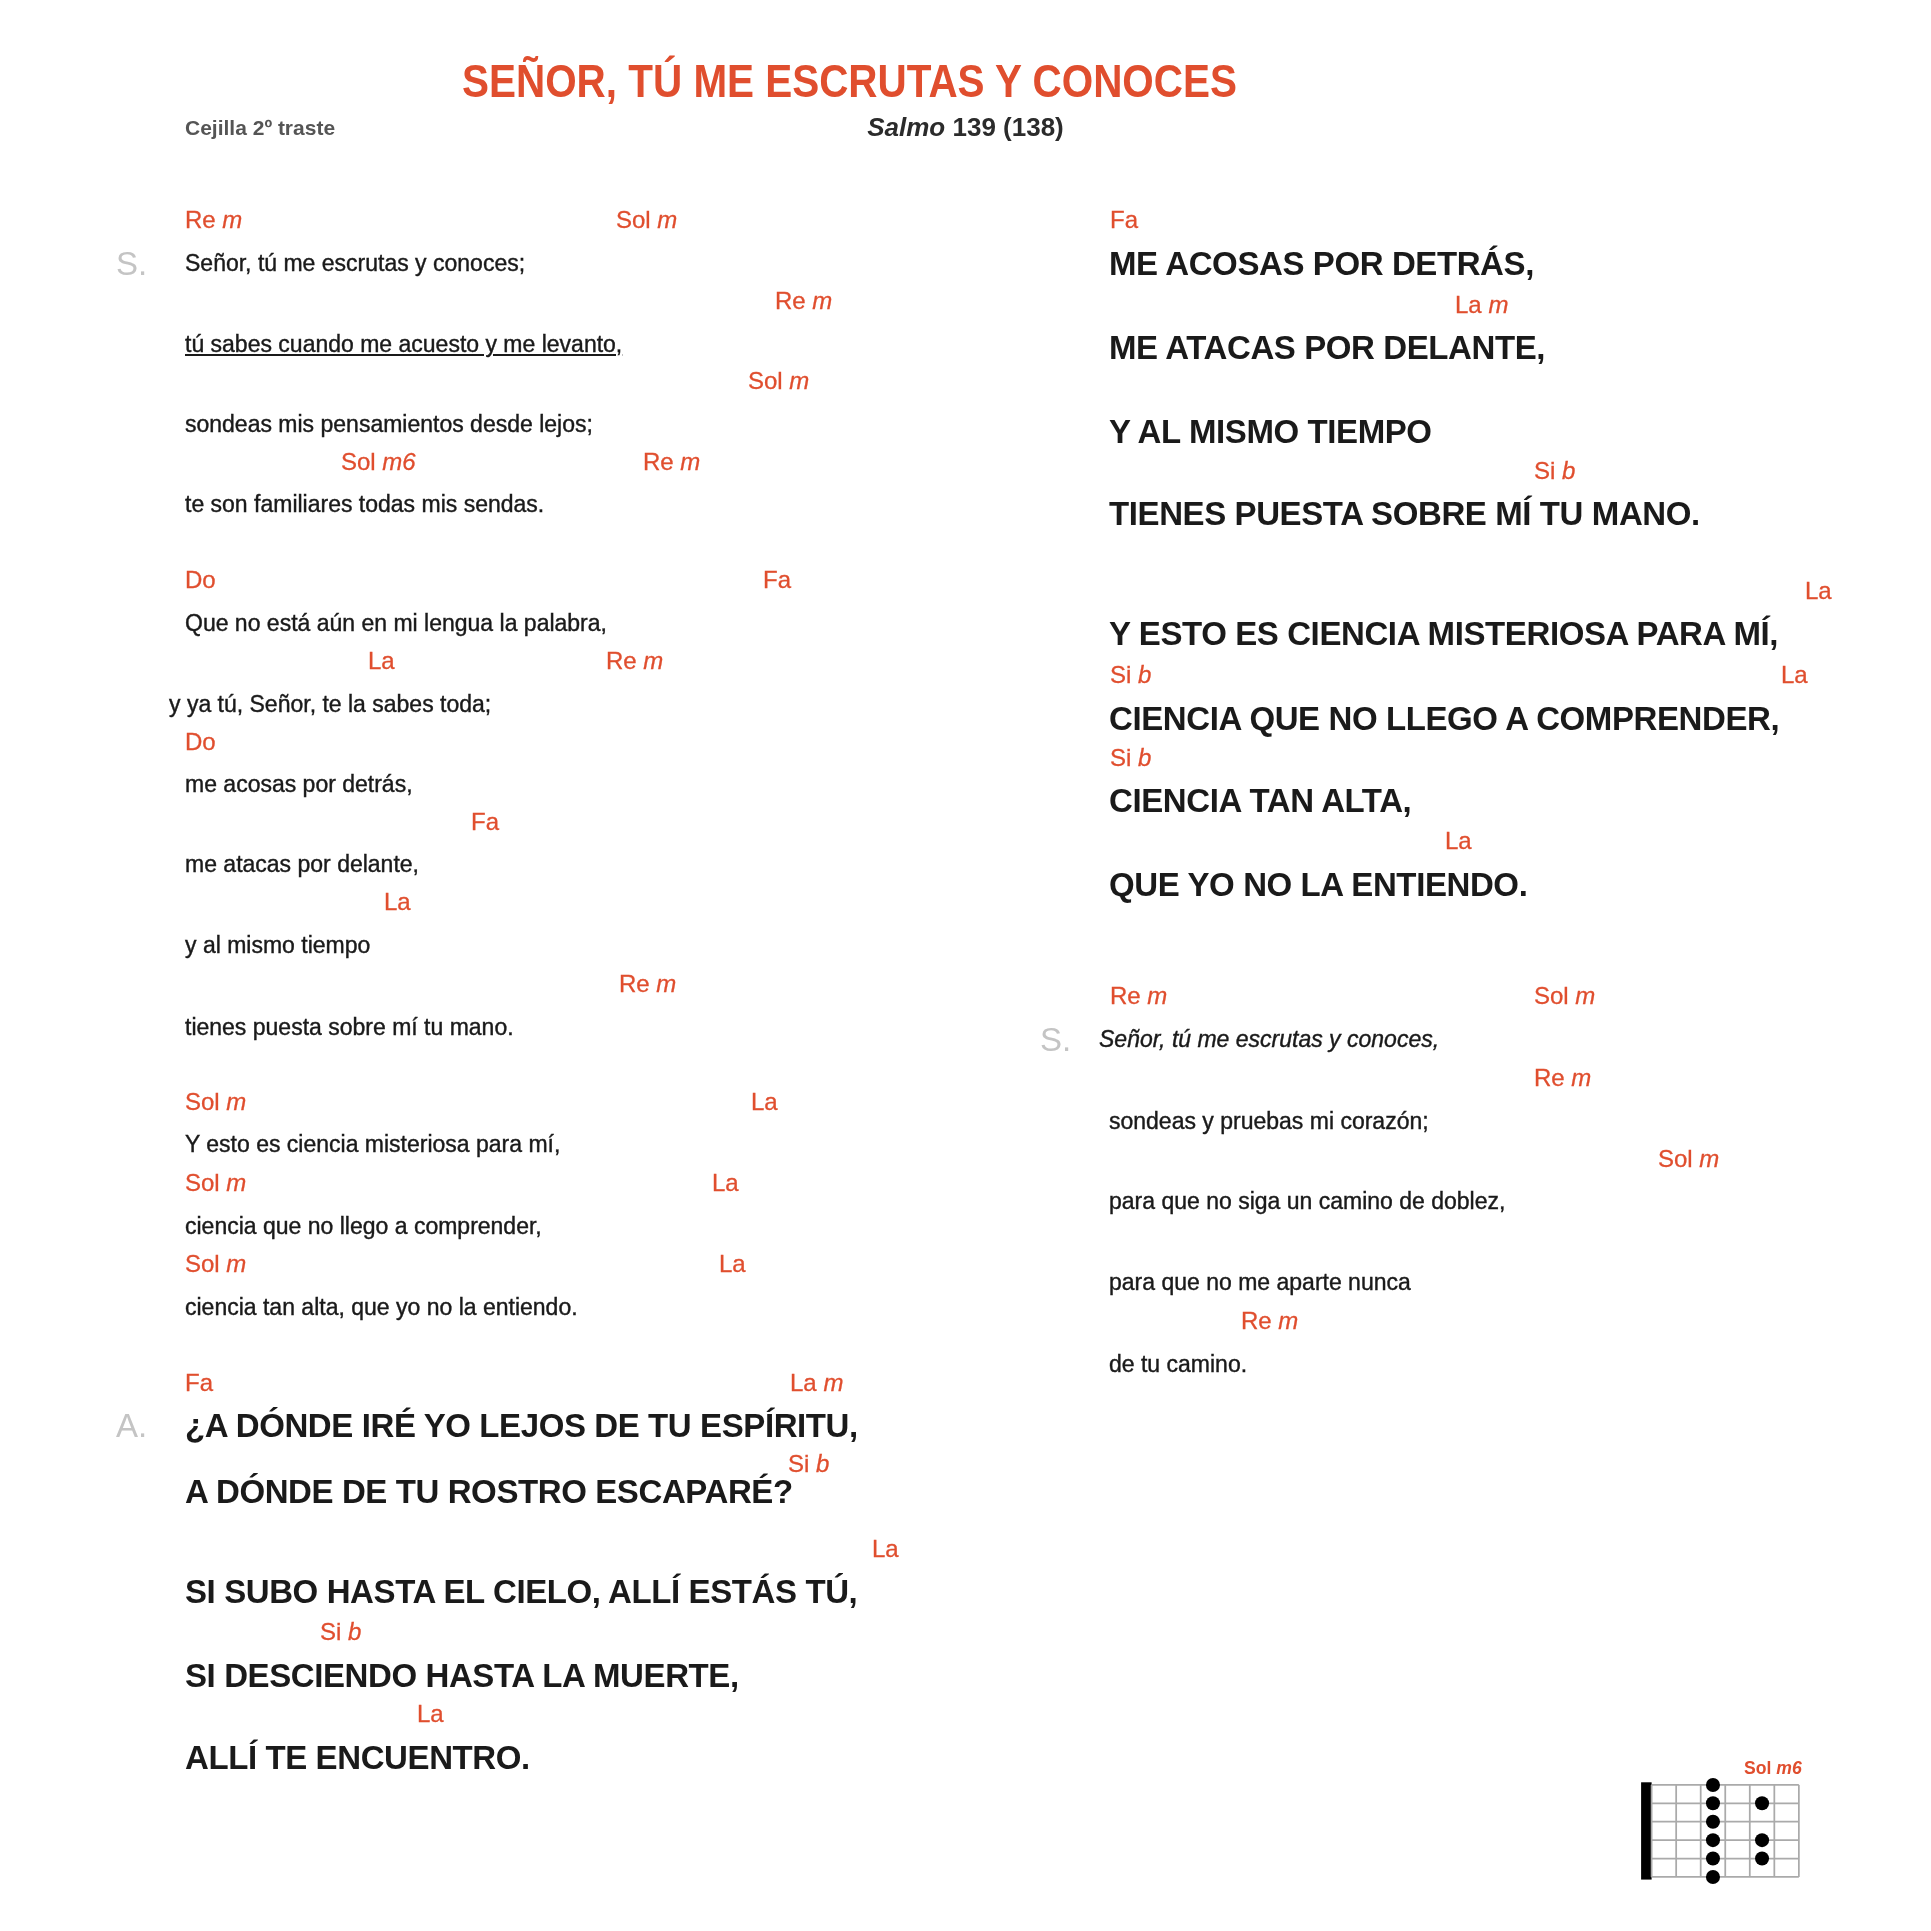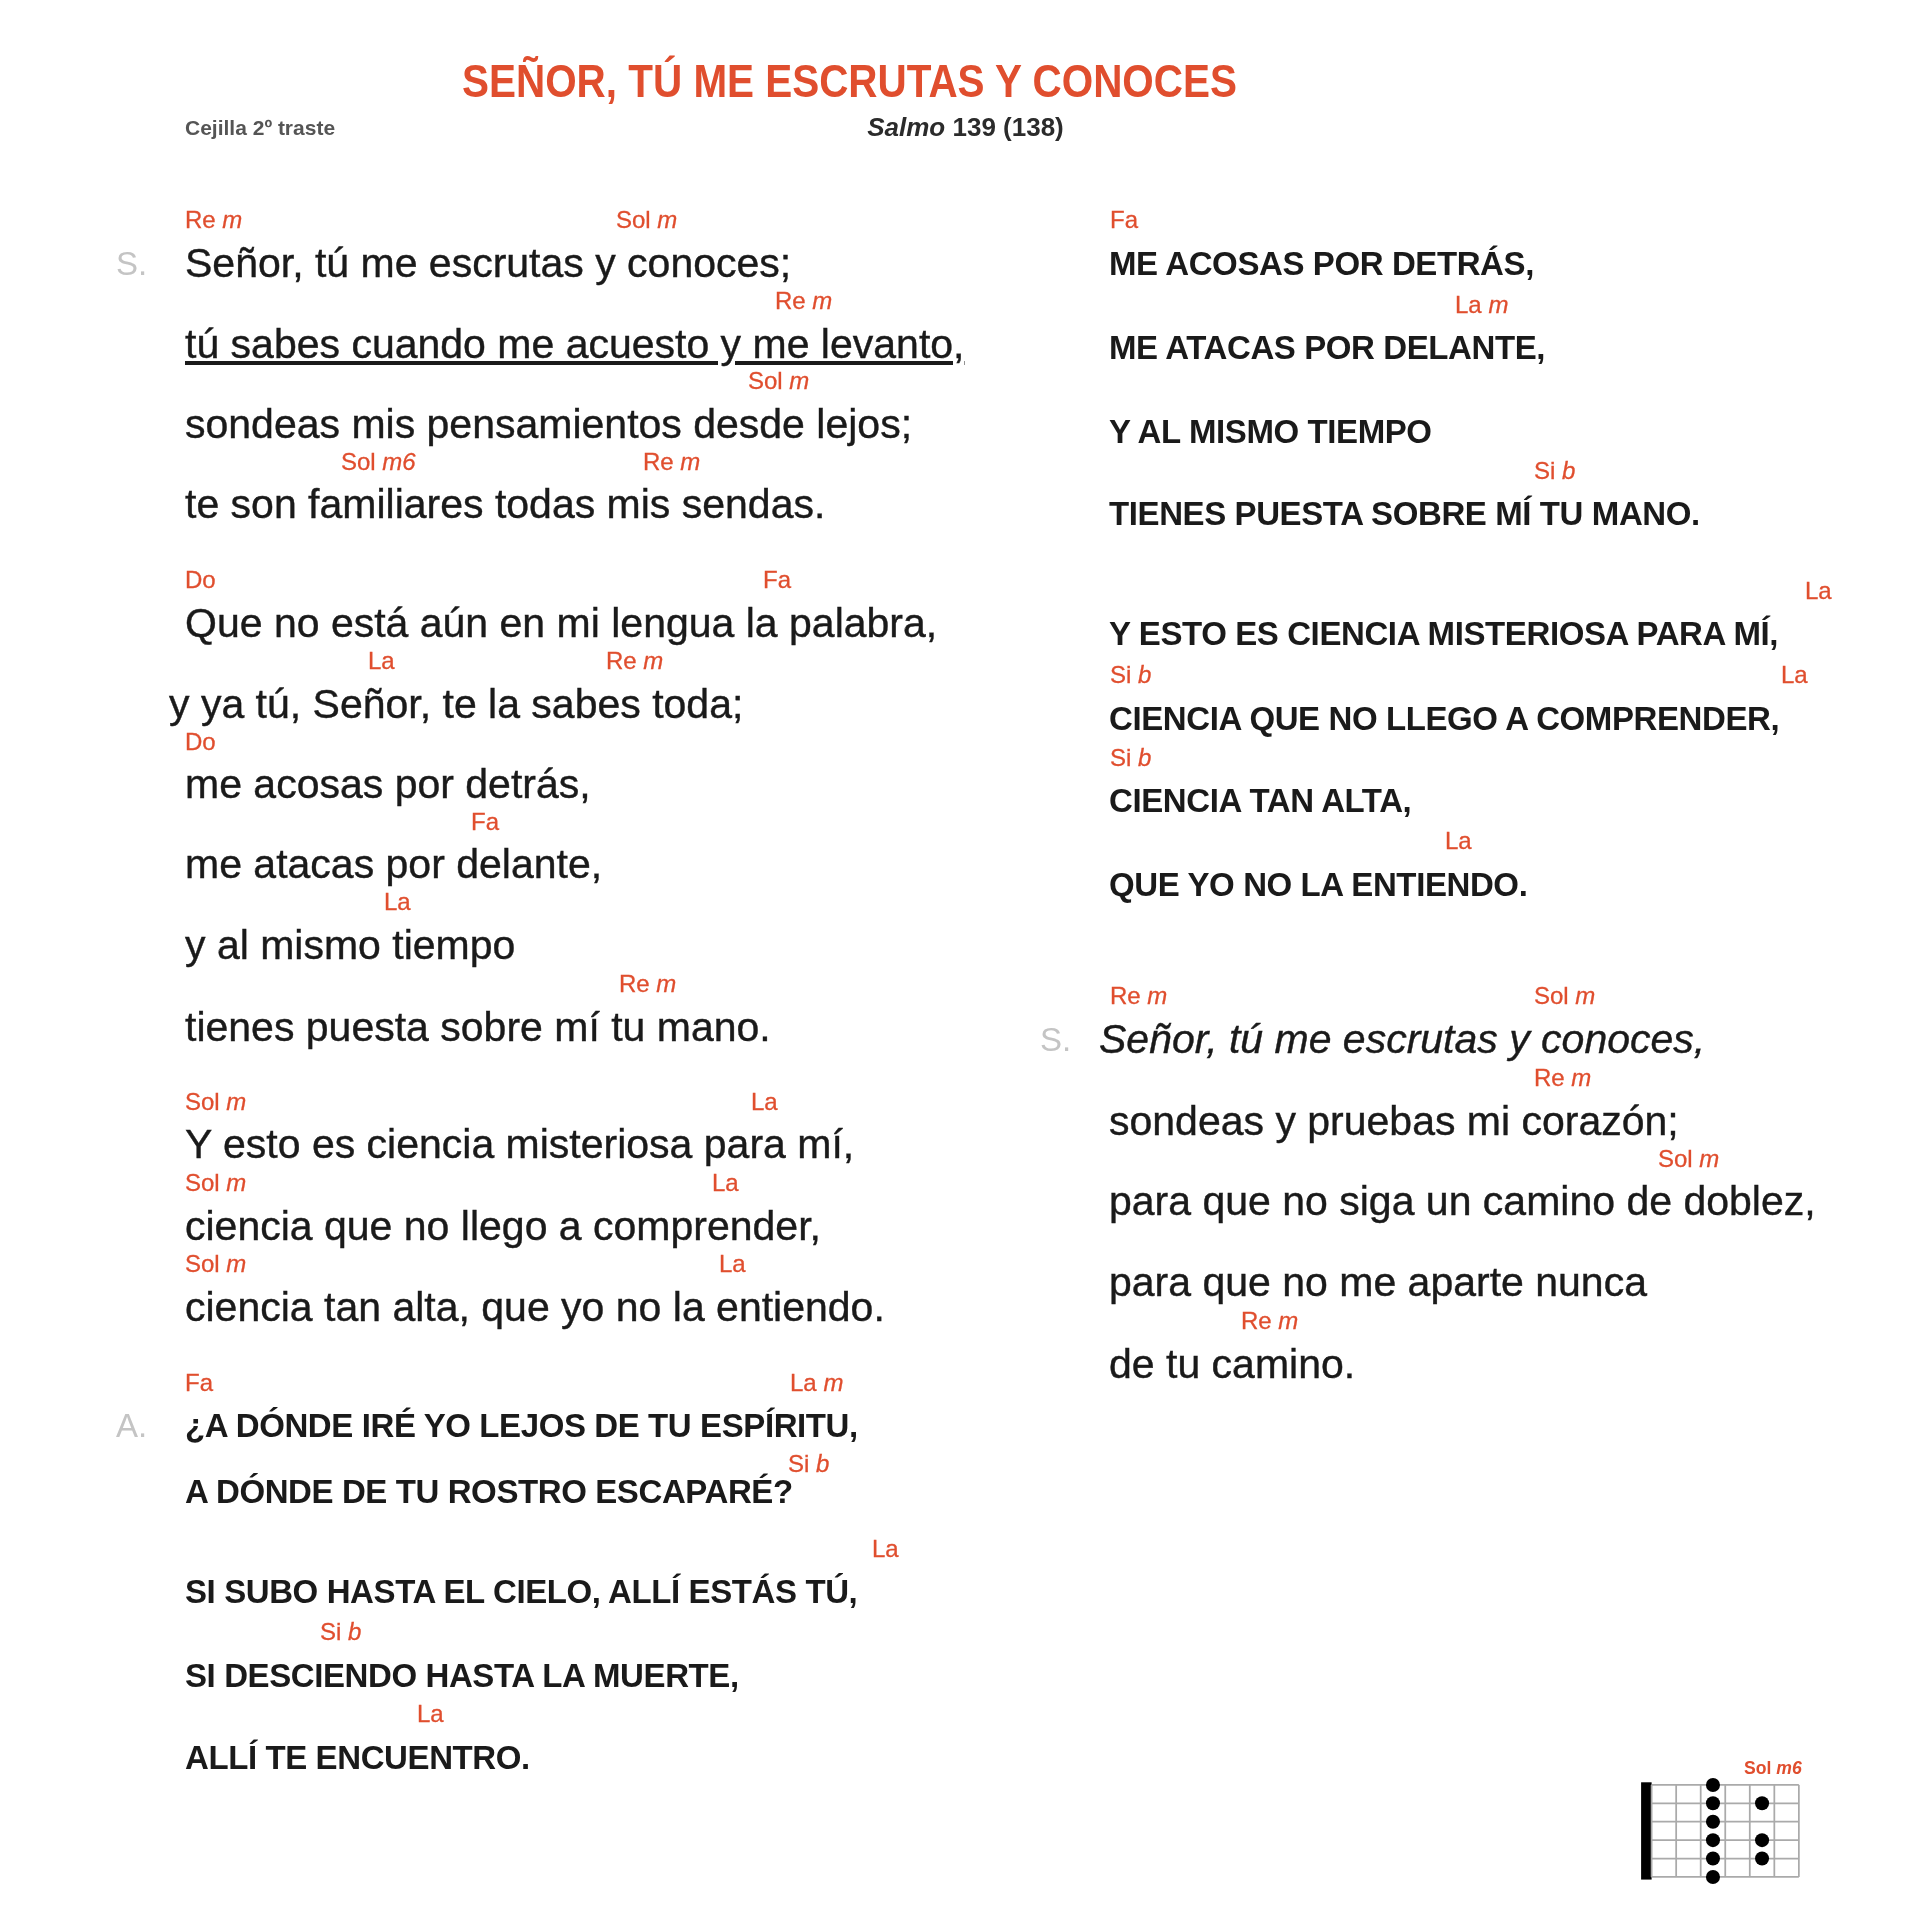--- a/index.html
+++ b/index.html
@@ -5,21 +5,21 @@
   html, body { margin: 0; padding: 0; background: #ffffff; }
   body { width: 1931px; height: 1931px; position: relative; overflow: hidden;
          font-family: "Liberation Sans", sans-serif; color: #1a1a1a; }
   .abs { position: absolute; white-space: nowrap; }
   .title { top: 54px; left: 0; width: 1698px; text-align: center; font-weight: bold;
            font-size: 47px; color: #e04e2e; letter-spacing: 0px; line-height: 53px; }
   .title span { display: inline-block; transform: scaleX(0.86); transform-origin: center; }
   .subtitle { top: 111px; left: 0; width: 1931px; text-align: center; font-size: 26px; font-weight: bold; color: #2b2b2b; line-height: 32px; }
   .subtitle .it { font-style: italic; }
   .capo { top: 116px; left: 185px; font-size: 21px; font-weight: bold; color: #555; line-height: 24.6px; }
-  .line { position: absolute; white-space: nowrap; font-size: 41px; line-height: 39px; color: #1a1a1a; }
+  .line { position: absolute; white-space: nowrap; font-size: 23px; line-height: 39px; color: #1a1a1a; }
   .line.caps { font-weight: bold; font-size: 33px; letter-spacing: -0.4px; }
   .line.lower { font-weight: normal; -webkit-text-stroke: 0.4px #1a1a1a; }
   .chord { position: absolute; white-space: nowrap; font-size: 24px; line-height: 30px; color: #e04e2e; -webkit-text-stroke: 0.3px #e04e2e; }
   .chord .q { font-style: italic; }
   .marker { position: absolute; font-size: 33px; line-height: 39px; color: #c4c4c4; }
   .diagram-label { position: absolute; font-size: 17.6px; color: #e04e2e; font-weight: bold; }
 </style>
 </head>
 <body>
 

